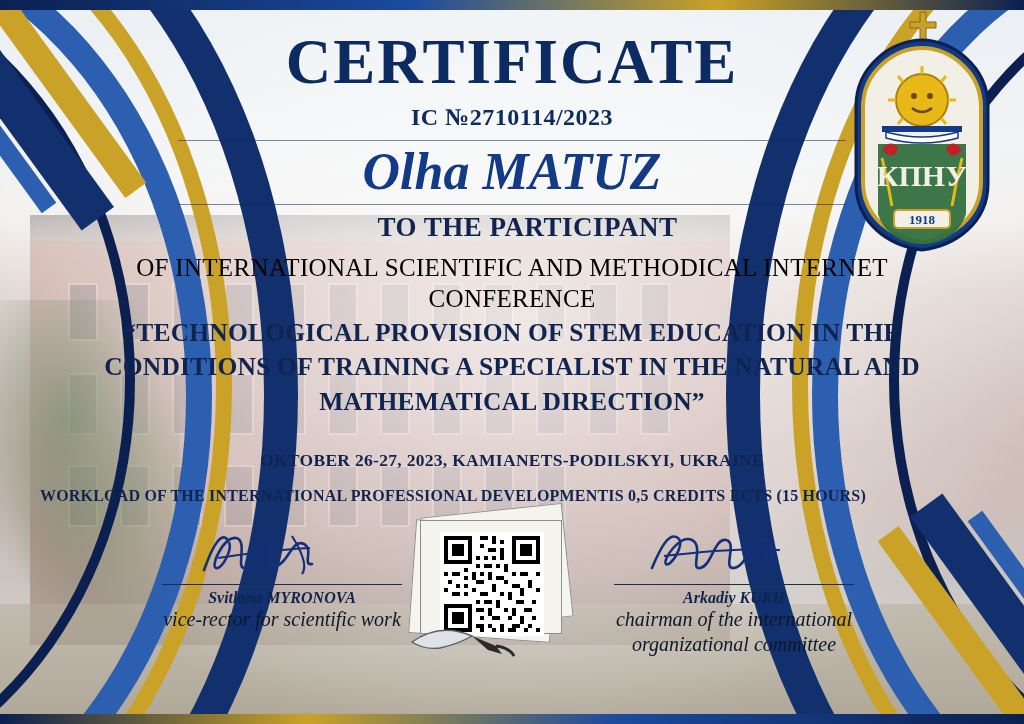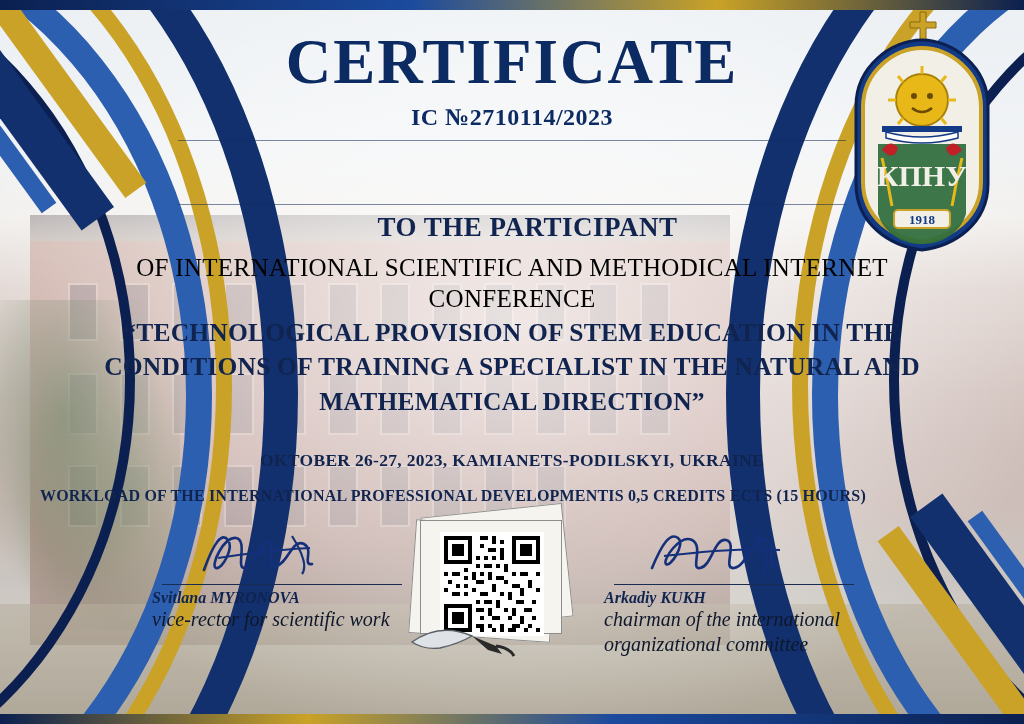--- a/index.html
+++ b/index.html
@@ -132,21 +132,21 @@
   }
   .workload{
     position:absolute;left:40px;right:40px;top:487px;text-align:left;
     font-weight:bold;font-size:16px;color:#10244f;letter-spacing:.2px;
   }
 
   
   .emblem{position:absolute;right:22px;top:8px;width:160px;height:246px;}
 
   
-  .sig{position:absolute;text-align:left;width:260px;}
+  .sig{position:absolute;text-align:center;width:260px;}
   .sig-left{left:152px;top:524px;}
   .sig-right{left:604px;top:524px;}
   .sig-line{height:1px;background:#1a2c52;margin:0 10px 4px 10px;}
   .sig-name{font-weight:bold;font-style:italic;font-size:16px;color:#10244f;}
   .sig-role{font-style:italic;font-size:20px;color:#0f172a;line-height:1.25;}
   .sig-ink{height:60px;position:relative;}
 
   
   .qrwrap{position:absolute;left:402px;top:510px;width:180px;height:150px;}
   .paper{position:absolute;background:#f6f4ef;border:1px solid #8d8d8d;}
@@ -227,20 +227,21 @@
   <div class="slash s-br3"></div>
 
   <div class="topbar"></div>
   <div class="botbar"></div>
 
   <div class="content">
     <div class="title">CERTIFICATE</div>
     <div class="ic">IC №2710114/2023</div>
 
     <div class="rule rule-top"></div>
+    <div class="name">Olha MATUZ</div>
     <div class="rule rule-bot"></div>
 
     <div class="participant">TO THE PARTICIPANT</div>
     <div class="conf">OF INTERNATIONAL SCIENTIFIC AND METHODICAL INTERNET CONFERENCE</div>
     <div class="theme">“TECHNOLOGICAL PROVISION OF STEM EDUCATION IN THE CONDITIONS OF TRAINING A SPECIALIST IN THE NATURAL AND MATHEMATICAL DIRECTION”</div>
     <div class="date">OKTOBER 26-27, 2023, KAMIANETS-PODILSKYI, UKRAINE</div>
     <div class="workload">WORKLOAD OF THE INTERNATIONAL PROFESSIONAL DEVELOPMENTIS 0,5 CREDITS ECTS (15 HOURS)</div>
   </div>
 
   <div class="emblem">

